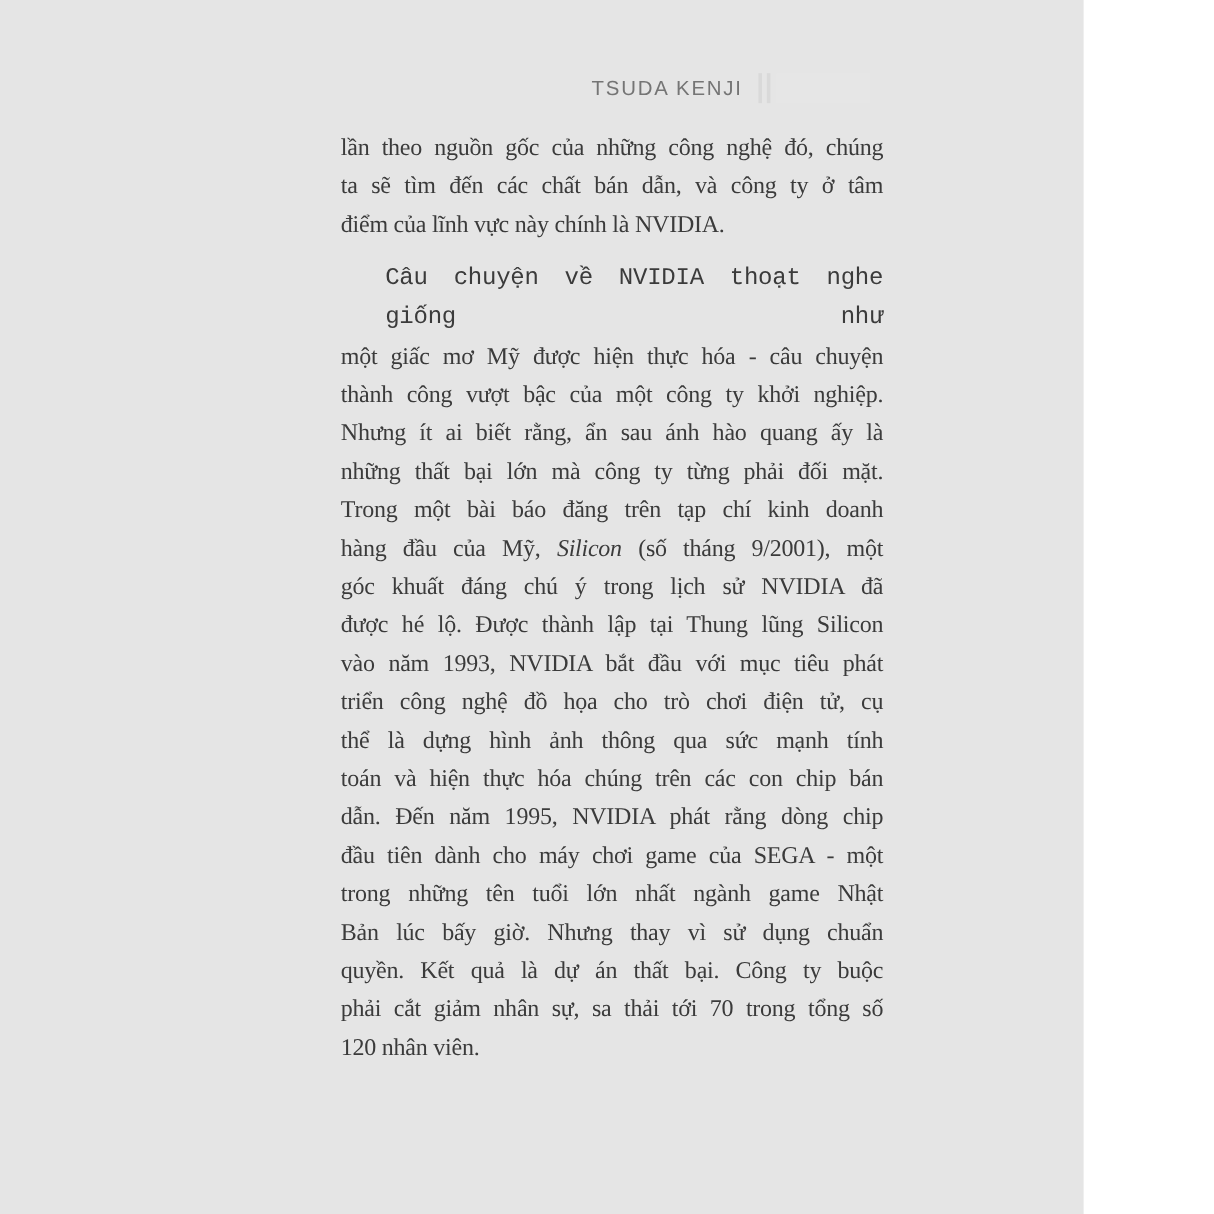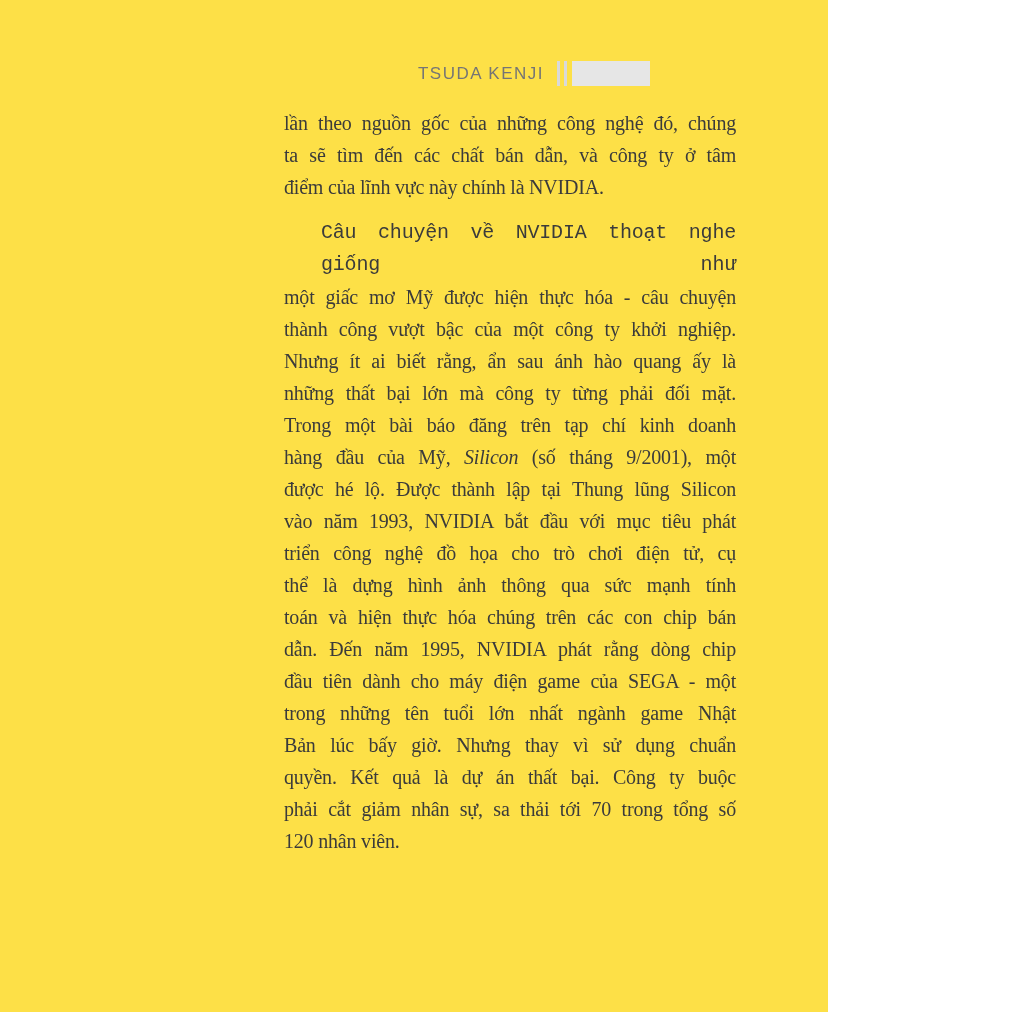--- a/index.html
+++ b/index.html
@@ -2,23 +2,23 @@
 <html><head>
 <meta charset="utf-8">
 <style>
   html, body {
     margin: 0;
     padding: 0;
     background: #ffffff;
   }
   .page {
     position: relative;
-    width: 828px;
+    width: 903px;
     height: 1012px;
-    background: #fde047;
+    background: #e5e5e5;
     font-family: "Liberation Serif", serif;
     overflow: hidden;
   }
 
   
   .running-head {
     position: absolute;
     top: 61px;
     right: 178px;
     height: 25px;
@@ -108,27 +108,28 @@
     </div>
 
     <div class="para">
       <div class="line indent">Câu chuyện về NVIDIA thoạt nghe giống như</div>
       <div class="line">một giấc mơ Mỹ được hiện thực hóa - câu chuyện</div>
       <div class="line">thành công vượt bậc của một công ty khởi nghiệp.</div>
       <div class="line">Nhưng ít ai biết rằng, ẩn sau ánh hào quang ấy là</div>
       <div class="line">những thất bại lớn mà công ty từng phải đối mặt.</div>
       <div class="line">Trong một bài báo đăng trên tạp chí kinh doanh</div>
       <div class="line"><span>hàng đầu của Mỹ, </span><span class="italic">Silicon</span><span> (số tháng 9/2001), một</span></div>
+      <div class="line">góc khuất đáng chú ý trong lịch sử NVIDIA đã</div>
       <div class="line">được hé lộ. Được thành lập tại Thung lũng Silicon</div>
       <div class="line">vào năm 1993, NVIDIA bắt đầu với mục tiêu phát</div>
       <div class="line">triển công nghệ đồ họa cho trò chơi điện tử, cụ</div>
       <div class="line">thể là dựng hình ảnh thông qua sức mạnh tính</div>
       <div class="line">toán và hiện thực hóa chúng trên các con chip bán</div>
       <div class="line">dẫn. Đến năm 1995, NVIDIA phát rằng dòng chip</div>
-      <div class="line">đầu tiên dành cho máy điện game của SEGA - một</div>
+      <div class="line">đầu tiên dành cho máy chơi game của SEGA - một</div>
       <div class="line">trong những tên tuổi lớn nhất ngành game Nhật</div>
       <div class="line">Bản lúc bấy giờ. Nhưng thay vì sử dụng chuẩn</div>
       <div class="line">quyền. Kết quả là dự án thất bại. Công ty buộc</div>
       <div class="line">phải cắt giảm nhân sự, sa thải tới 70 trong tổng số</div>
       <div class="line last">120 nhân viên.</div>
     </div>
 
 
   </div>
 

